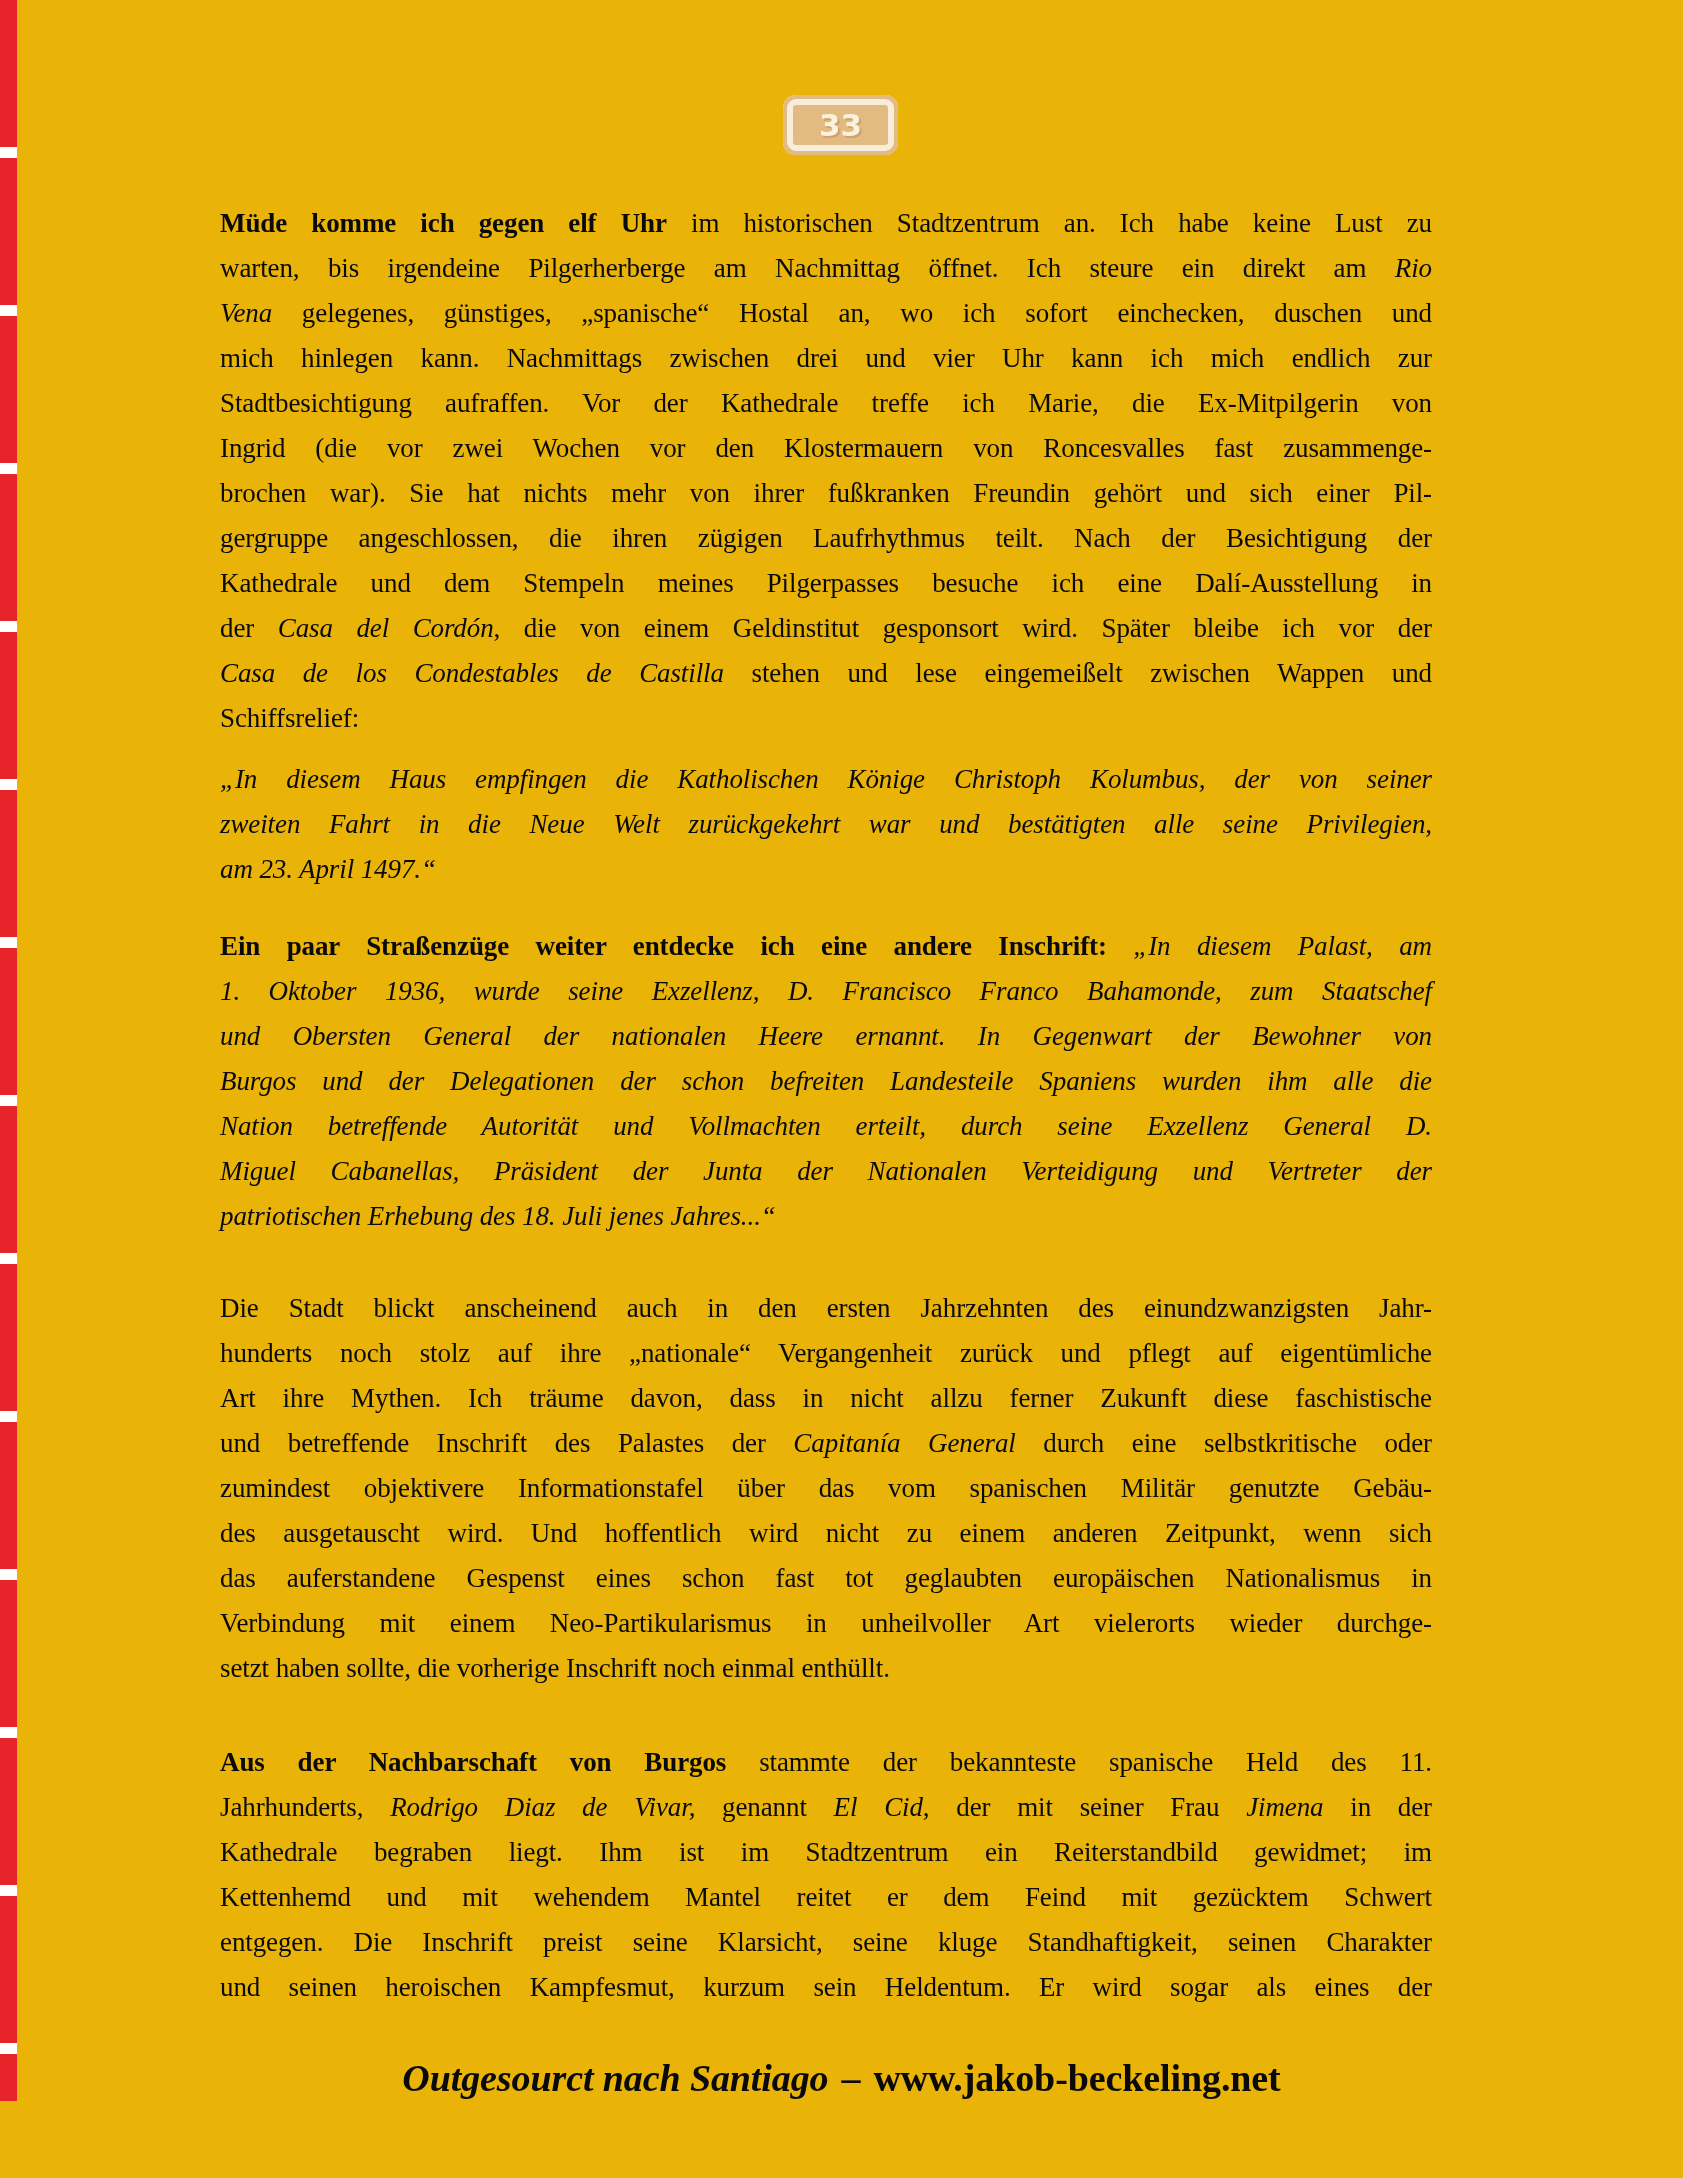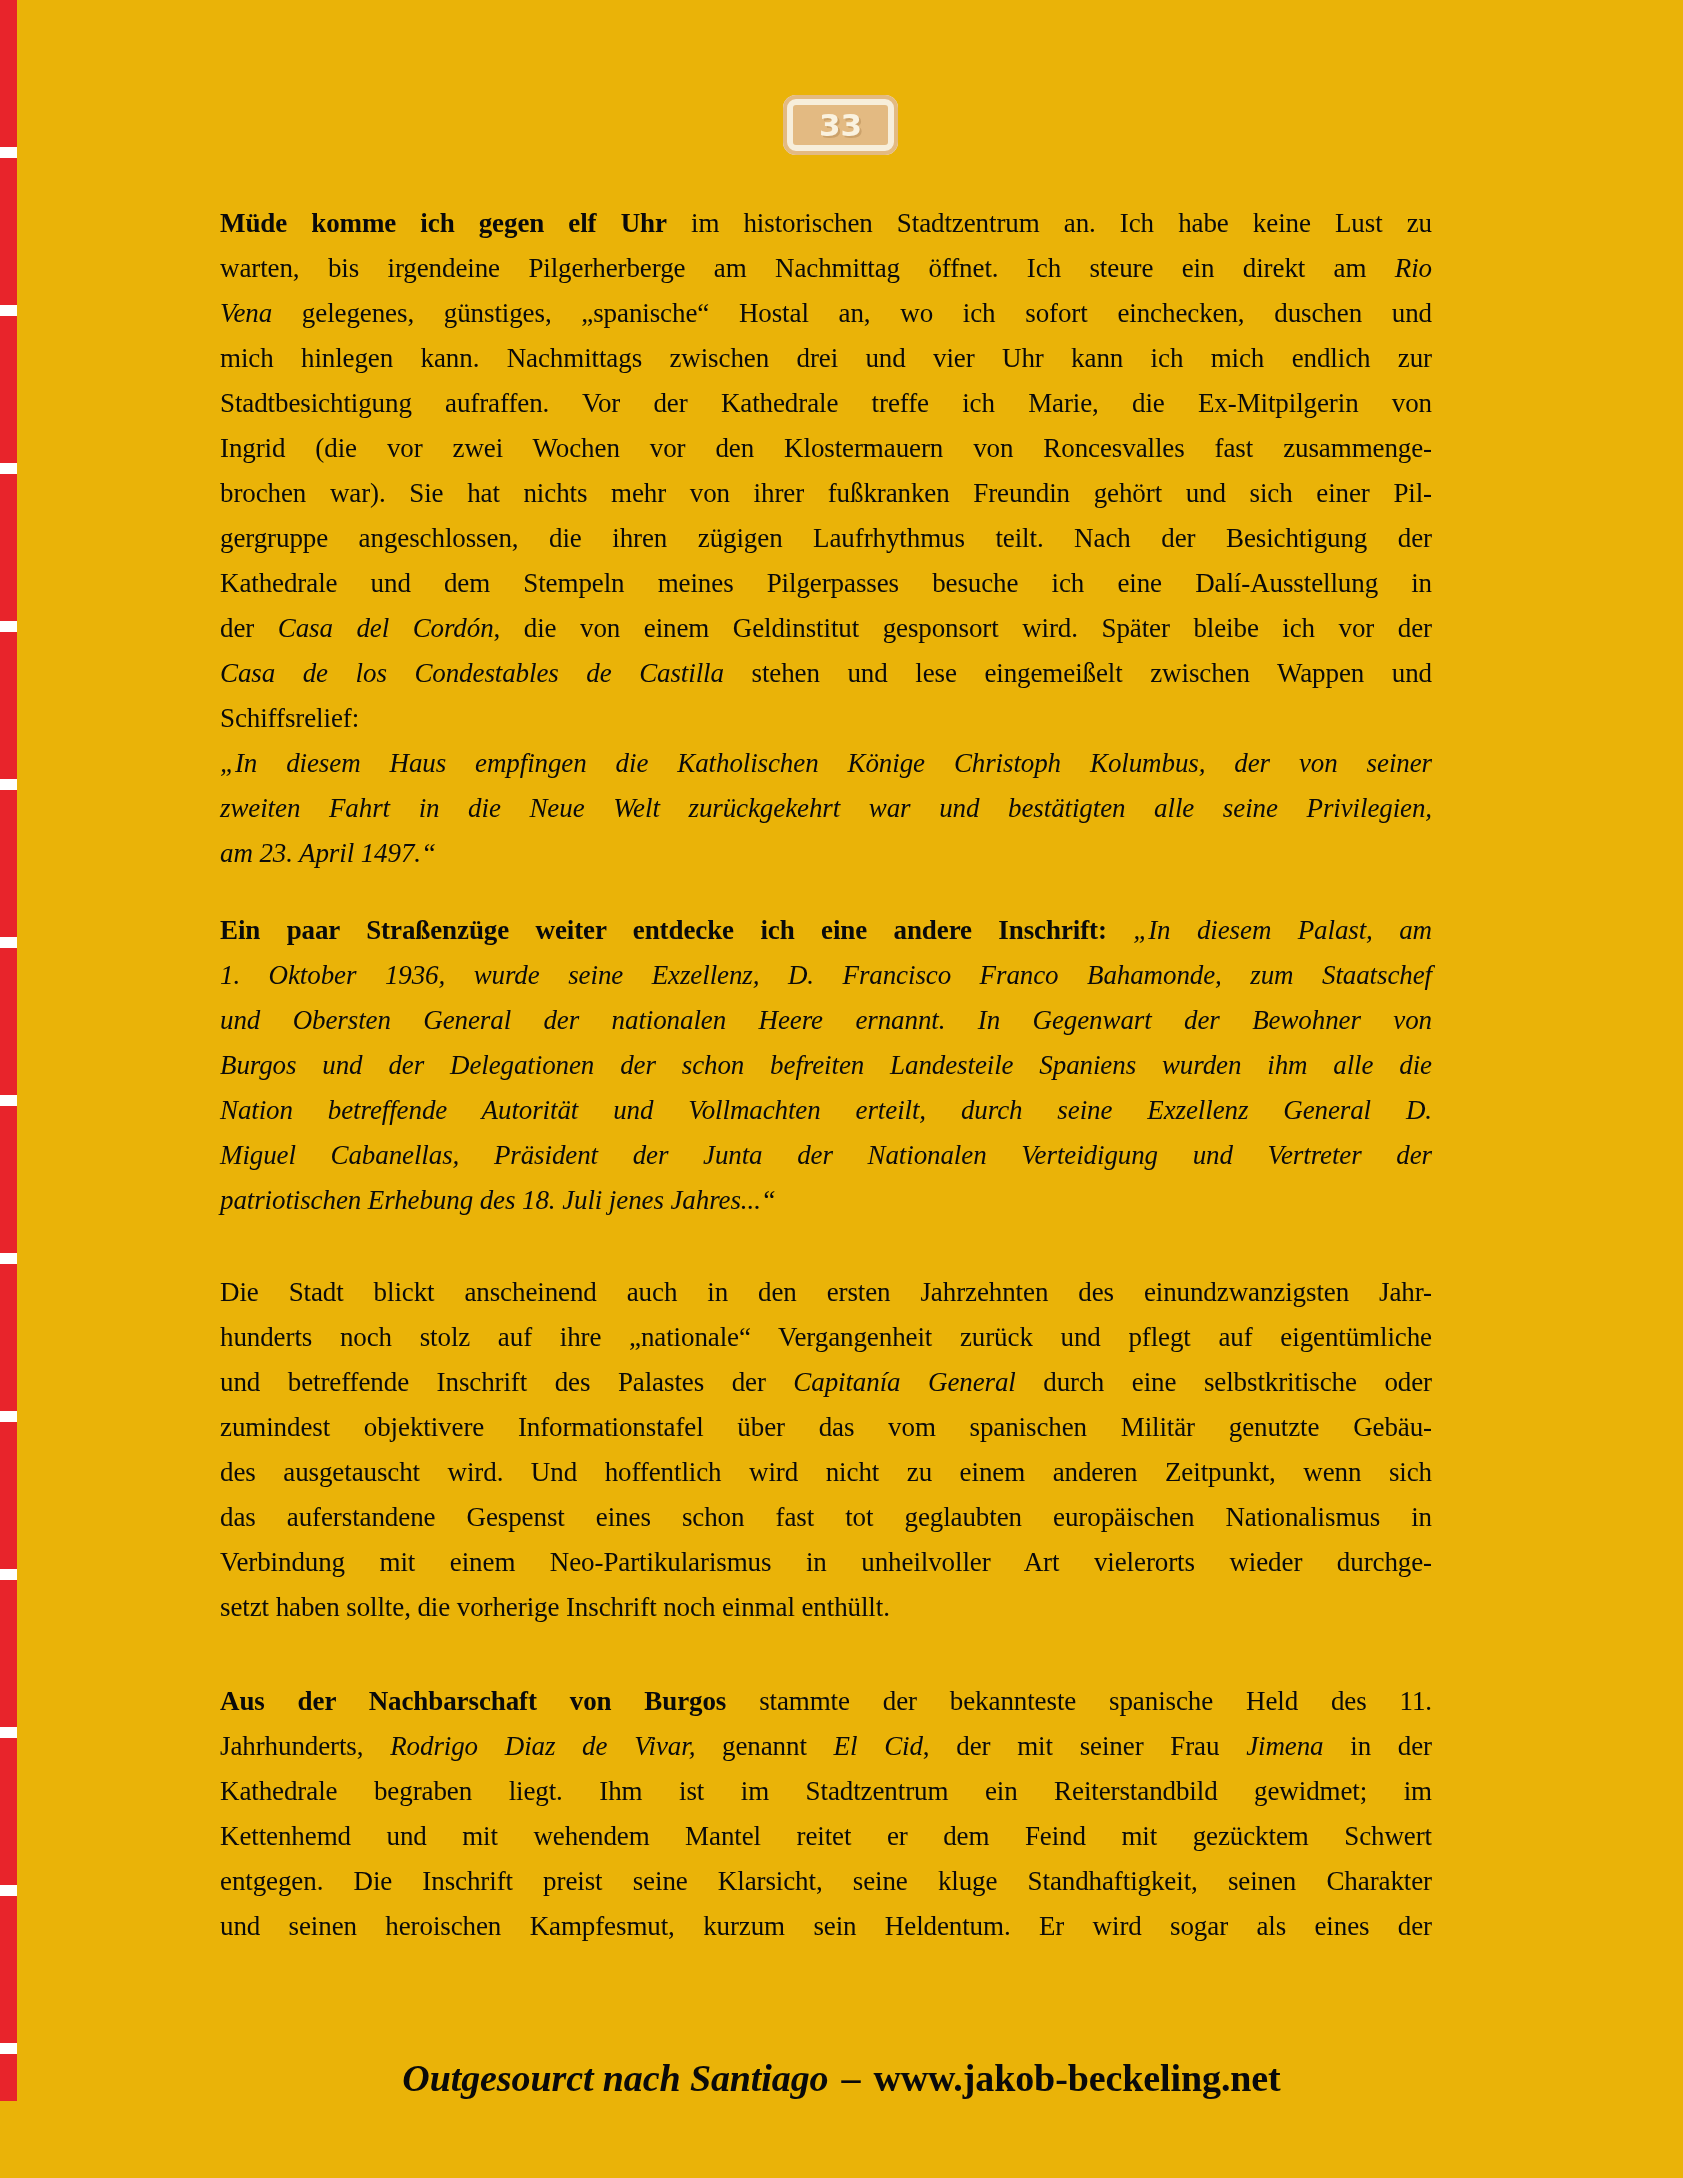--- a/index.html
+++ b/index.html
@@ -29,21 +29,21 @@
     font-weight:bold;font-size:31px;color:#faf2df;
     text-shadow:2px 2px 0 rgba(176,134,80,0.45);
   }
 
   
   .text-block{
     position:absolute;left:220px;top:201px;width:1212px;
     font-size:27px;line-height:45px;letter-spacing:-0.1px;
   }
   .para{margin:0;}
-  .gap-s{margin-top:0;}
+  .gap-s{margin-top:16px;}
   .gap-m{margin-top:32px;}
   .gap-l{margin-top:47px;}
   .gap-xl{margin-top:49px;}
   .line{text-align:justify;text-align-last:justify;text-justify:inter-word;}
   .line.last{text-align-last:left;}
   .run-b{font-weight:bold;}
   .run-i{font-style:italic;}
 
   
   .footer{
@@ -90,20 +90,21 @@
         <div class="line"><span class="run-i">1. Oktober 1936, wurde seine Exzellenz, D. Francisco Franco Bahamonde, zum Staatschef</span></div>
         <div class="line"><span class="run-i">und Obersten General der nationalen Heere ernannt. In Gegenwart der Bewohner von</span></div>
         <div class="line"><span class="run-i">Burgos und der Delegationen der schon befreiten Landesteile Spaniens wurden ihm alle die</span></div>
         <div class="line"><span class="run-i">Nation betreffende Autorität und Vollmachten erteilt, durch seine Exzellenz General D.</span></div>
         <div class="line"><span class="run-i">Miguel Cabanellas, Präsident der Junta der Nationalen Verteidigung und Vertreter der</span></div>
         <div class="line last"><span class="run-i">patriotischen Erhebung des 18. Juli jenes Jahres...“</span></div>
       </div>
       <div class="para gap-l">
         <div class="line"><span>Die Stadt blickt anscheinend auch in den ersten Jahrzehnten des einundzwanzigsten Jahr-</span></div>
         <div class="line"><span>hunderts noch stolz auf ihre „nationale“ Vergangenheit zurück und pflegt auf eigentümliche</span></div>
+        <div class="line"><span>Art ihre Mythen. Ich träume davon, dass in nicht allzu ferner Zukunft diese faschistische</span></div>
         <div class="line"><span>und betreffende Inschrift des Palastes der </span><span class="run-i">Capitanía General</span><span> durch eine selbstkritische oder</span></div>
         <div class="line"><span>zumindest objektivere Informationstafel über das vom spanischen Militär genutzte Gebäu-</span></div>
         <div class="line"><span>des ausgetauscht wird. Und hoffentlich wird nicht zu einem anderen Zeitpunkt, wenn sich</span></div>
         <div class="line"><span>das auferstandene Gespenst eines schon fast tot geglaubten europäischen Nationalismus in</span></div>
         <div class="line"><span>Verbindung mit einem Neo-Partikularismus in unheilvoller Art vielerorts wieder durchge-</span></div>
         <div class="line last"><span>setzt haben sollte, die vorherige Inschrift noch einmal enthüllt.</span></div>
       </div>
       <div class="para gap-xl">
         <div class="line"><span class="run-b">Aus der Nachbarschaft von Burgos</span><span> stammte der bekannteste spanische Held des 11.</span></div>
         <div class="line"><span>Jahrhunderts, </span><span class="run-i">Rodrigo Diaz de Vivar,</span><span> genannt </span><span class="run-i">El Cid</span><span>, der mit seiner Frau </span><span class="run-i">Jimena</span><span> in der</span></div>

